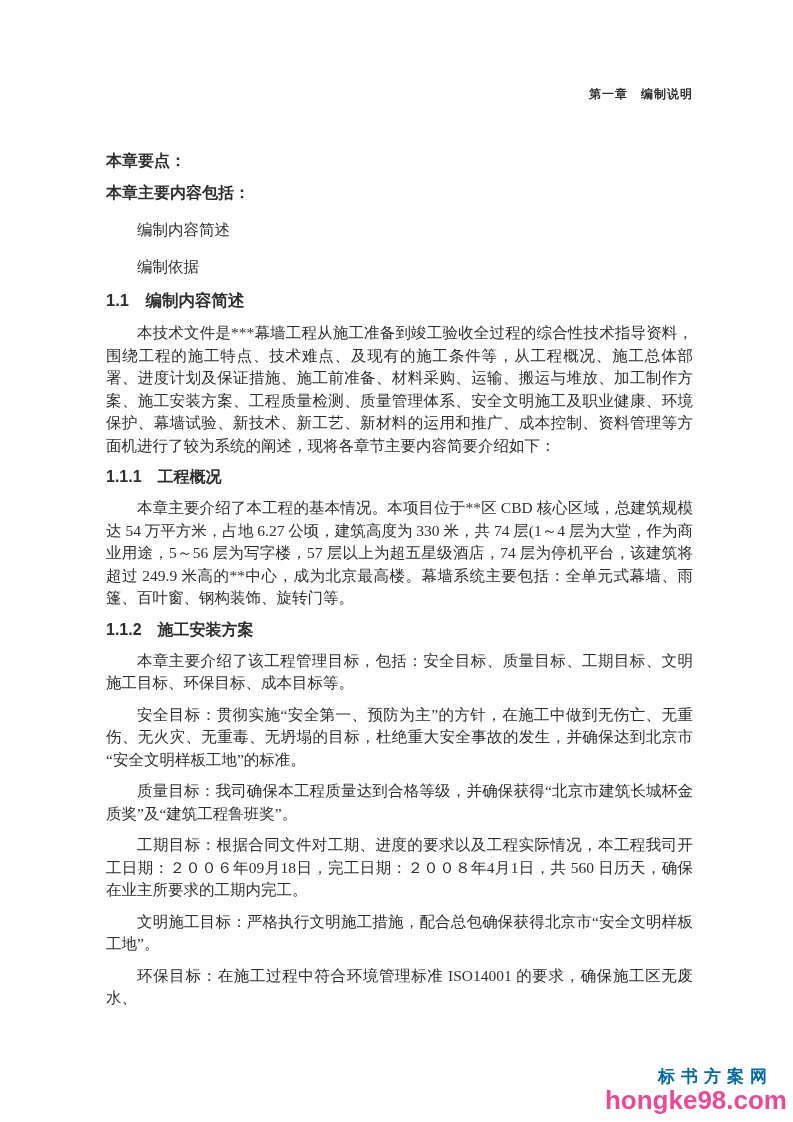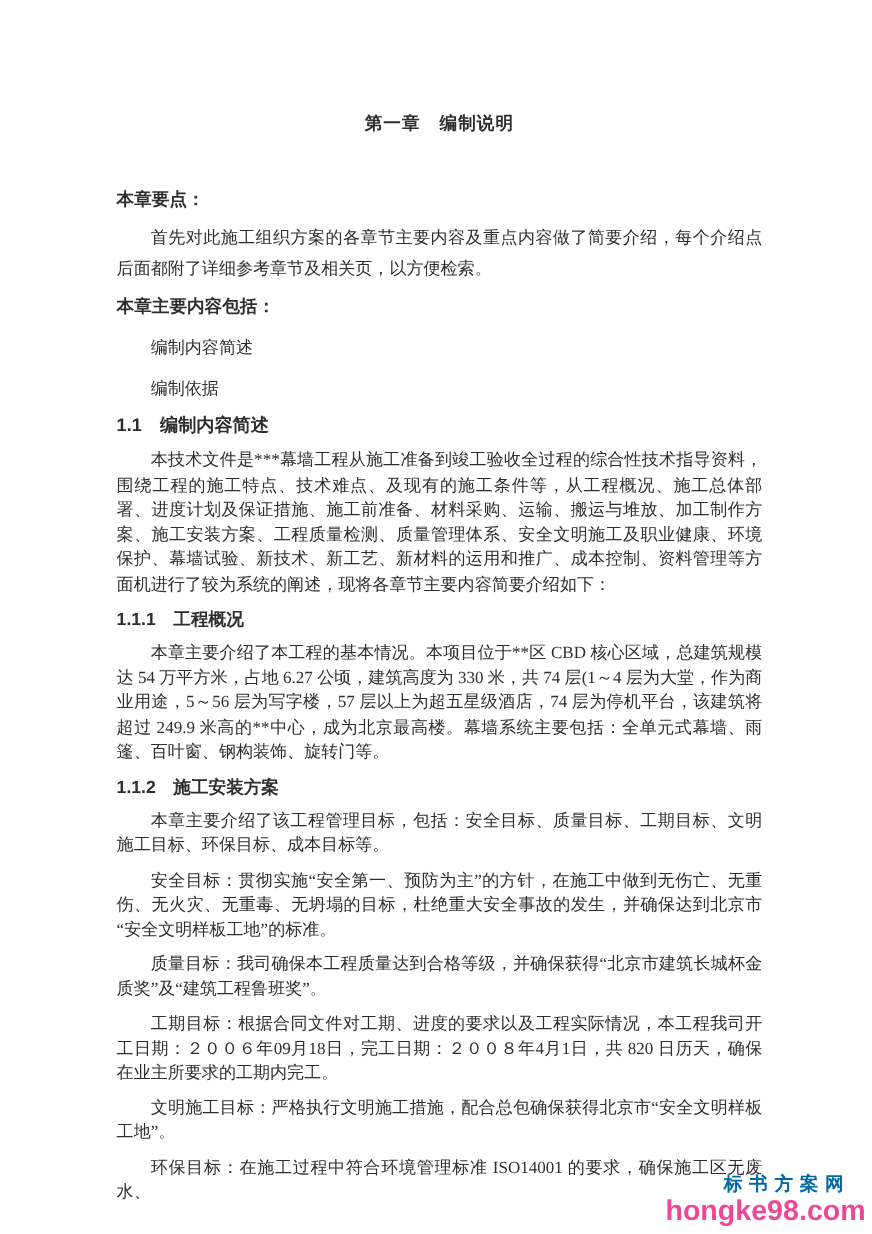--- a/index.html
+++ b/index.html
@@ -12,26 +12,26 @@
     height: 1122px;
     position: relative;
     overflow: hidden;
     font-family: "Liberation Serif", "DejaVu Serif", serif;
     color: #2e2e2e;
   }
   .page-content {
     padding: 86px 100px 0 106px; 
   }
   .chapter-title {
-    text-align: center;
+    text-align: right;
     font-family: "Liberation Sans", "DejaVu Sans", sans-serif;
     font-weight: bold;
-    font-size: 16px;
+    font-size: 12px;
     letter-spacing: 1px;
-    margin: 16px 0 48px 0;
+    margin: 0 0 48px 0;
   }
   .bold-label {
     font-family: "Liberation Sans", "DejaVu Sans", sans-serif;
     font-weight: bold;
     font-size: 16px;
     margin: 0 0 11px 0;
   }
   .para {
     font-size: 15.5px;
     line-height: 22.5px;
@@ -86,21 +86,20 @@
 </style>
 </head>
 <body>
 
 <div class="page-content">
 
   <div class="chapter-title">第一章　编制说明</div>
 
   <div class="bold-label">本章要点：</div>
 
-  <p class="para para-loose">首先对此施工组织方案的各章节主要内容及重点内容做了简要介绍，每个介绍点后面都附了详细参考章节及相关页，以方便检索。</p>
 
   <div class="bold-label">本章主要内容包括：</div>
 
   <div class="toc-line">编制内容简述</div>
 
   <div class="toc-line">编制依据</div>
 
   <div class="sec-heading">1.1　编制内容简述</div>
 
   <p class="para">本技术文件是***幕墙工程从施工准备到竣工验收全过程的综合性技术指导资料，围绕工程的施工特点、技术难点、及现有的施工条件等，从工程概况、施工总体部署、进度计划及保证措施、施工前准备、材料采购、运输、搬运与堆放、加工制作方案、施工安装方案、工程质量检测、质量管理体系、安全文明施工及职业健康、环境保护、幕墙试验、新技术、新工艺、新材料的运用和推广、成本控制、资料管理等方面机进行了较为系统的阐述，现将各章节主要内容简要介绍如下：</p>
@@ -110,21 +109,21 @@
   <p class="para">本章主要介绍了本工程的基本情况。本项目位于**区 CBD 核心区域，总建筑规模达 54 万平方米，占地 6.27 公顷，建筑高度为 330 米，共 74 层(1～4 层为大堂，作为商业用途，5～56 层为写字楼，57 层以上为超五星级酒店，74 层为停机平台，该建筑将超过 249.9 米高的**中心，成为北京最高楼。幕墙系统主要包括：全单元式幕墙、雨篷、百叶窗、钢构装饰、旋转门等。</p>
 
   <div class="sub-heading">1.1.2　施工安装方案</div>
 
   <p class="para">本章主要介绍了该工程管理目标，包括：安全目标、质量目标、工期目标、文明施工目标、环保目标、成本目标等。</p>
 
   <p class="para">安全目标：贯彻实施“安全第一、预防为主”的方针，在施工中做到无伤亡、无重伤、无火灾、无重毒、无坍塌的目标，杜绝重大安全事故的发生，并确保达到北京市“安全文明样板工地”的标准。</p>
 
   <p class="para">质量目标：我司确保本工程质量达到合格等级，并确保获得“北京市建筑长城杯金质奖”及“建筑工程鲁班奖”。</p>
 
-  <p class="para">工期目标：根据合同文件对工期、进度的要求以及工程实际情况，本工程我司开工日期：２００６年09月18日，完工日期：２００８年4月1日，共 820 日历天，确保在业主所要求的工期内完工。</p>
+  <p class="para">工期目标：根据合同文件对工期、进度的要求以及工程实际情况，本工程我司开工日期：２００６年09月18日，完工日期：２００８年4月1日，共 560 日历天，确保在业主所要求的工期内完工。</p>
 
   <p class="para">文明施工目标：严格执行文明施工措施，配合总包确保获得北京市“安全文明样板工地”。</p>
 
   <p class="para">环保目标：在施工过程中符合环境管理标准 ISO14001 的要求，确保施工区无废水、</p>
 
 </div>
 
 <div class="watermark">
   <div class="watermark-name">标书方案网</div>
   <div class="watermark-url">hongke98.com</div>

